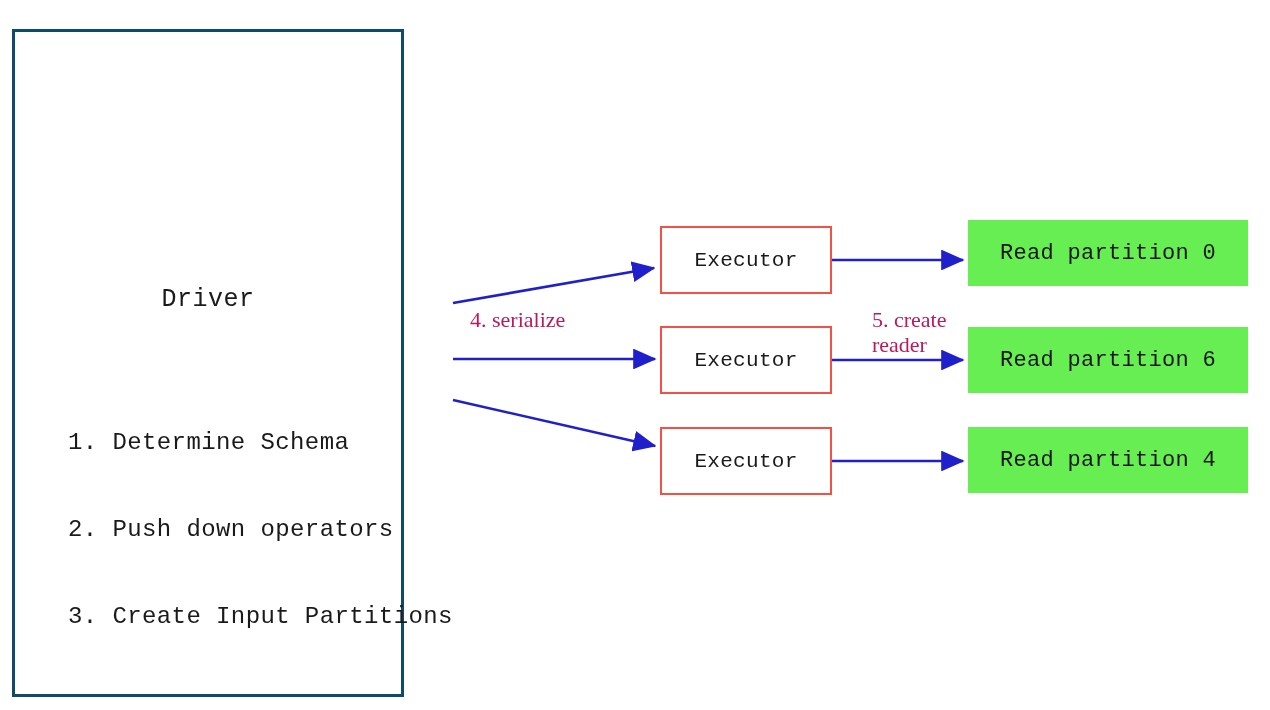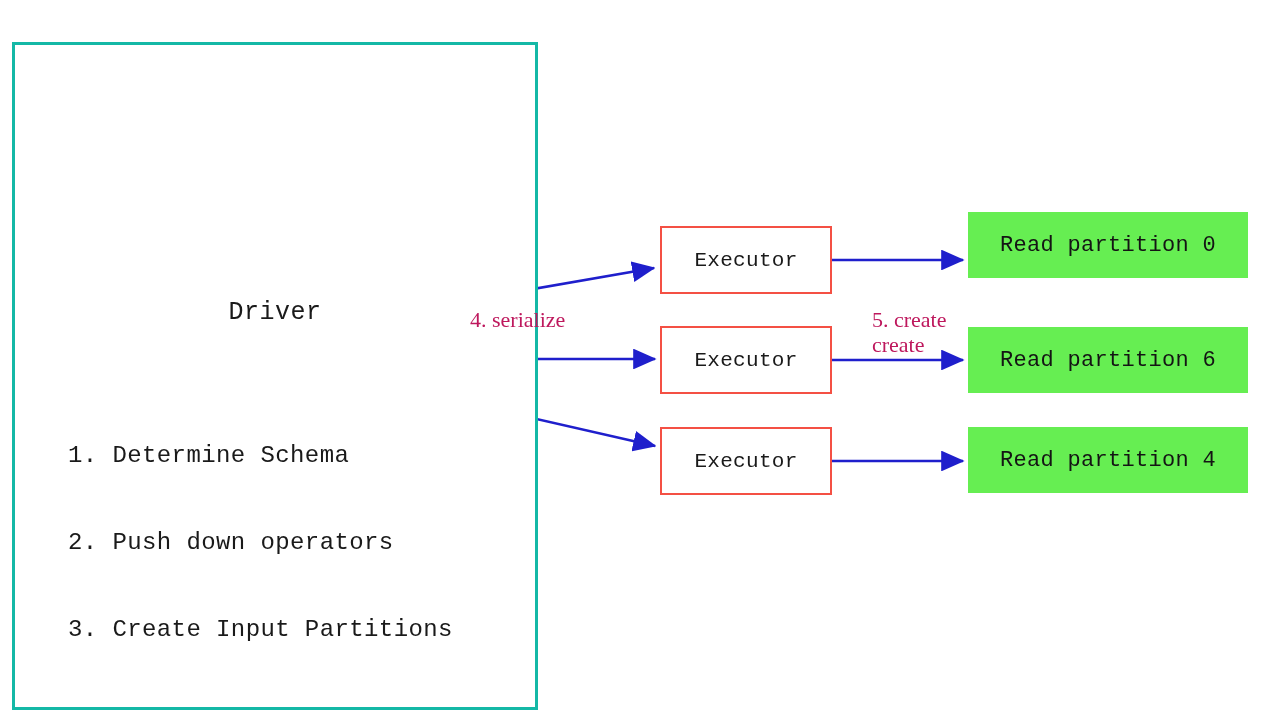--- a/index.html
+++ b/index.html
@@ -23,24 +23,24 @@
     top: 0;
     width: 1270px;
     height: 710px;
     pointer-events: none;
   }
 
   
   .driver-box {
     position: absolute;
     left: 12px;
-    top: 42px;
-    width: 526px;
+    top: 29px;
+    width: 392px;
     height: 668px;
-    border: 3px solid #14b8a6;
+    border: 3px solid #0c4a6e;
     box-sizing: border-box;
     background: #ffffff;
   }
   .driver-title {
     position: absolute;
     left: 0;
     top: 253px;
     width: 100%;
     text-align: center;
     font-family: "Liberation Mono", "DejaVu Sans Mono", monospace;
@@ -89,21 +89,21 @@
     height: 66px;
     background: #66ee52;
     display: flex;
     align-items: center;
     justify-content: center;
     font-family: "Liberation Mono", "DejaVu Sans Mono", monospace;
     font-size: 22px;
     color: #141414;
     letter-spacing: 0.3px;
   }
-  .part-1 { top: 212px; text-align: right; }
+  .part-1 { top: 220px; text-align: right; }
   .part-2 { top: 327px; }
   .part-3 { top: 427px; }
 
   
   .arrow-label {
     position: absolute;
     font-family: "Liberation Serif", "DejaVu Serif", serif;
     font-size: 22px;
     color: #be185d;
     line-height: 25px;
@@ -153,16 +153,16 @@
   <div class="partition-box part-1">Read partition 0</div>
   <div class="partition-box part-2">Read partition 6</div>
   <div class="partition-box part-3">Read partition 4</div>
 
   <div class="arrow-label label-serialize">
     <div>4. serialize</div>
   </div>
 
   <div class="arrow-label label-create">
     <div>5. create</div>
-    <div>create</div>
+    <div>reader</div>
   </div>
 
 </div>
 
 </body></html>

